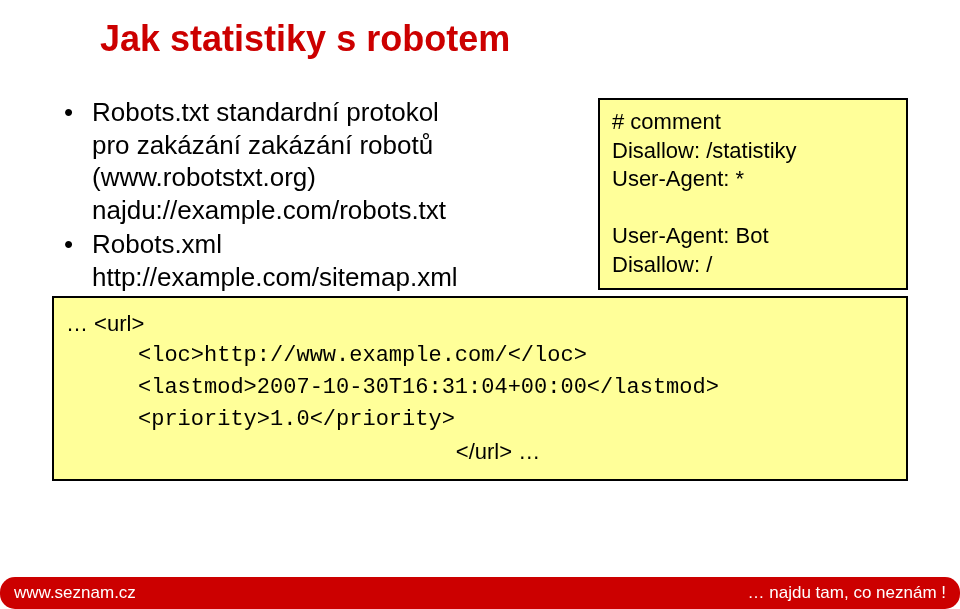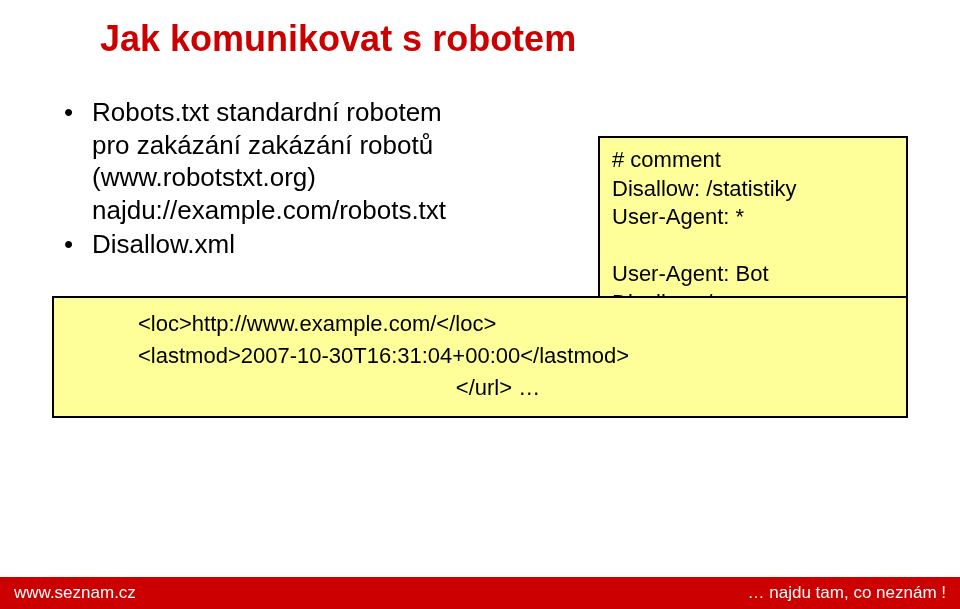--- a/index.html
+++ b/index.html
@@ -48,87 +48,91 @@
       position: absolute;
       top: 98px;
       right: 52px;
       width: 310px;
       border: 2px solid #000;
       background: #ffff99;
       padding: 8px 12px;
       font-size: 22px;
       color: #000;
       line-height: 1.3;
-      margin-top: 38px;
     }
     .code-box-bottom {
       position: absolute;
       top: 296px;
       left: 52px;
       right: 52px;
       border: 2px solid #000;
       background: #ffff99;
       padding: 10px 12px 12px 12px;
       font-size: 22px;
       color: #000;
       line-height: 1.45;
     }
     .indent-1 {
       padding-left: 0px;
     }
     .indent-2 {
       padding-left: 72px;
+      font-family: Liberation Mono, monospace;
     }
     .indent-3 {
       padding-left: 36px;
       text-align: center;
     }
     .footer {
       position: absolute;
       bottom: 0;
       left: 0;
       right: 0;
       background: #cc0000;
       color: #fff;
       font-size: 17px;
       padding: 6px 14px;
       display: flex;
       justify-content: space-between;
+      border-radius: 15px;
     }
   </style>
 </head>
 <body>
 
-<h1 class="title">Jak komunikovat s robotem</h1>
+<h1 class="title">Jak statistiky s robotem</h1>
 
 <div class="content">
   <ul class="bullet-list">
     <li class="bullet-item">
-      <span>Robots.txt standardní robotem</span><br>
+      <span>Robots.txt standardní protokol</span><br>
       <span>pro zakázání zakázání robotů</span><br>
       <span>(www.robotstxt.org)</span><br>
       <span>najdu://example.com/robots.txt</span>
     </li>
     <li class="bullet-item">
-      <span>Disallow.xml</span><br>
+      <span>Robots.xml</span><br>
+      <span>http://example.com/sitemap.xml</span>
     </li>
   </ul>
 </div>
 
 <div class="code-box-right">
   <div># comment</div>
   <div>Disallow: /statistiky</div>
   <div>User-Agent: *</div>
   <div>&nbsp;</div>
   <div>User-Agent: Bot</div>
   <div>Disallow: /</div>
 </div>
 
 <div class="code-box-bottom">
+  <div class="indent-1">… &lt;url&gt;</div>
   <div class="indent-2">&lt;loc&gt;http://www.example.com/&lt;/loc&gt;</div>
   <div class="indent-2">&lt;lastmod&gt;2007-10-30T16:31:04+00:00&lt;/lastmod&gt;</div>
+  <div class="indent-2">&lt;priority&gt;1.0&lt;/priority&gt;</div>
   <div class="indent-3">&lt;/url&gt; …</div>
 </div>
 
 <div class="footer">
   <span>www.seznam.cz</span>
   <span>… najdu tam, co neznám !</span>
 </div>
 
 </body></html>

